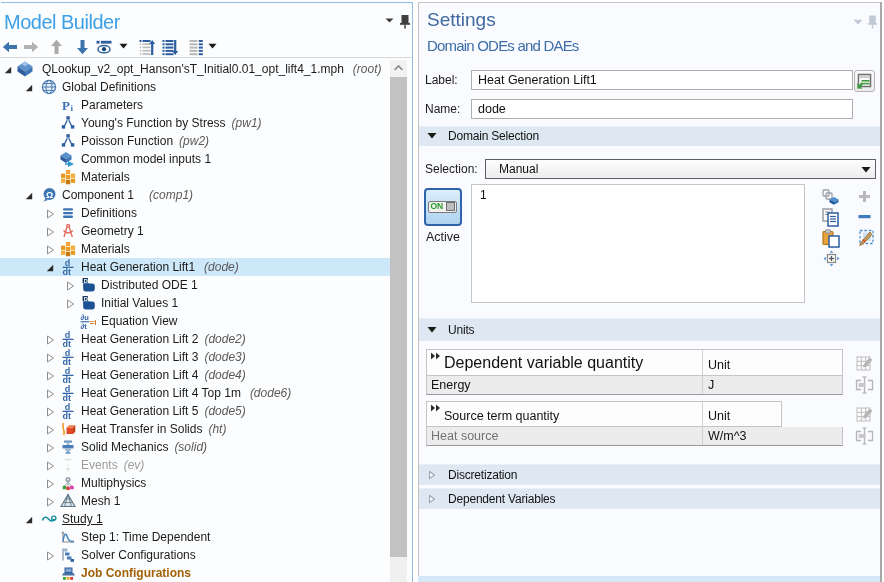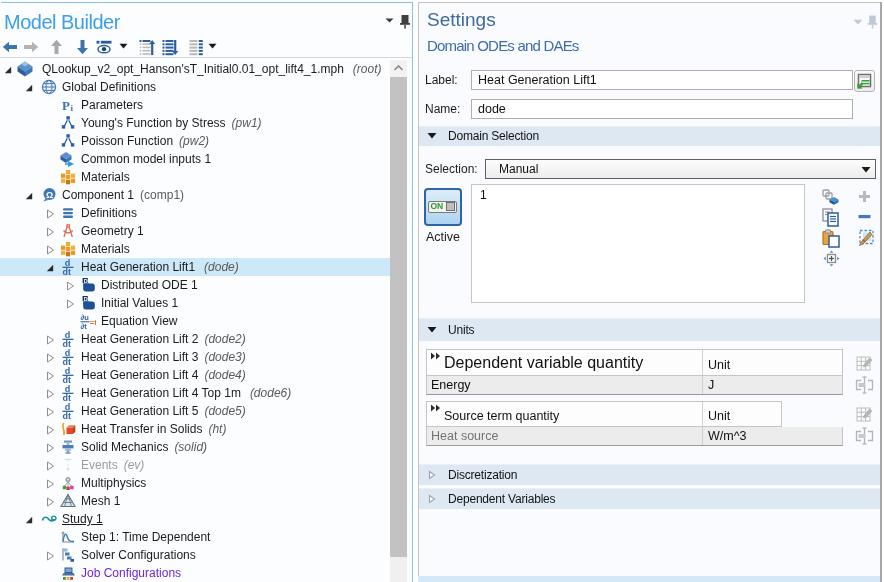--- a/index.html
+++ b/index.html
@@ -208,21 +208,21 @@
             <polygon points="8.2,1.8 8.2,8.2 1.8,8.2" fill="#2b2b2b"></polygon>
           </svg>
         </span>
         <span style="position:absolute;left:41px;top:1px;">
           <svg width="16" height="16" viewBox="0 0 16 16" style="">
             <circle cx="8.5" cy="7" r="6" fill="#3f76b4"></circle>
             <path d="M4.5,11.5 L2.5,14.5 L7,13 Z" fill="#3f76b4"></path>
             <text x="5" y="10.5" font-size="9" font-weight="bold" fill="#fff" font-family="Liberation Sans">Ω</text>
           </svg>
         </span>
-        <span style="position:absolute;left:62px;top:0;line-height:18px;white-space:nowrap;color:#1b1b1b;">Component 1<span style="color:#5a5a5a;margin-left:6px;">(comp1)</span></span>
+        <span style="position:absolute;left:62px;top:0;line-height:18px;white-space:nowrap;color:#1b1b1b;">Component 1<span style="font-style:italic;color:#5a5a5a;margin-left:15px;">(comp1)</span></span>
       </div>
 <div style="position:absolute;left:0;top:204px;width:390px;height:18px;">
         <span style="position:absolute;left:45px;top:5px;">
           <svg width="10" height="10" viewBox="0 0 10 10" style="">
             <polygon points="2.5,1 8.5,5 2.5,9" fill="#fdfdfd" stroke="#8f8f8f" stroke-width="1"></polygon>
           </svg>
         </span>
         <span style="position:absolute;left:60px;top:1px;">
           <svg width="16" height="16" viewBox="0 0 16 16" style="">
             <rect x="3" y="3.2" width="10" height="2.4" rx="1.2" fill="#3c74b4"></rect>
@@ -525,21 +525,21 @@
         <span style="position:absolute;left:60px;top:1px;">
           <svg width="16" height="16" viewBox="0 0 16 16" style="">
             <polygon points="4.5,2.5 12.5,2.5 12.5,8 4.5,8" fill="#2d5d9e"></polygon>
             <polygon points="5.5,3.5 11.5,3.5 11.5,7 5.5,7" fill="#7fa6cf"></polygon>
             <polygon points="3.5,8 13.5,8 15,10.5 2,10.5" fill="#44719f"></polygon>
             <rect x="3" y="12" width="2.8" height="2.8" fill="#38a038"></rect>
             <rect x="6.6" y="12" width="2.8" height="2.8" fill="#f5a623"></rect>
             <rect x="10.2" y="12" width="2.8" height="2.8" fill="#d83838"></rect>
           </svg>
         </span>
-        <span style="position:absolute;left:81px;top:0;line-height:18px;white-space:nowrap;color:#6d28d9;">Job Configurations</span>
+        <span style="position:absolute;left:81px;top:0;line-height:18px;white-space:nowrap;color:#a16207;font-weight:bold;">Job Configurations</span>
       </div>
 </div>
 
 <div class="abs" style="left:390px;top:60px;width:17px;height:522px;background:#f0f0f0;"></div>
 <div class="abs" style="left:390px;top:60px;width:17px;height:17px;background:#f2f2f2;">
 <svg width="17" height="17" viewBox="0 0 17 17" style="">
         <polyline points="4.5,10 8.5,6 12.5,10" fill="none" stroke="#8a8a8a" stroke-width="1.6"></polyline>
       </svg>
     </div>
 <div class="abs" style="left:390px;top:77px;width:17px;height:480px;background:#c2c2c2;"></div>

